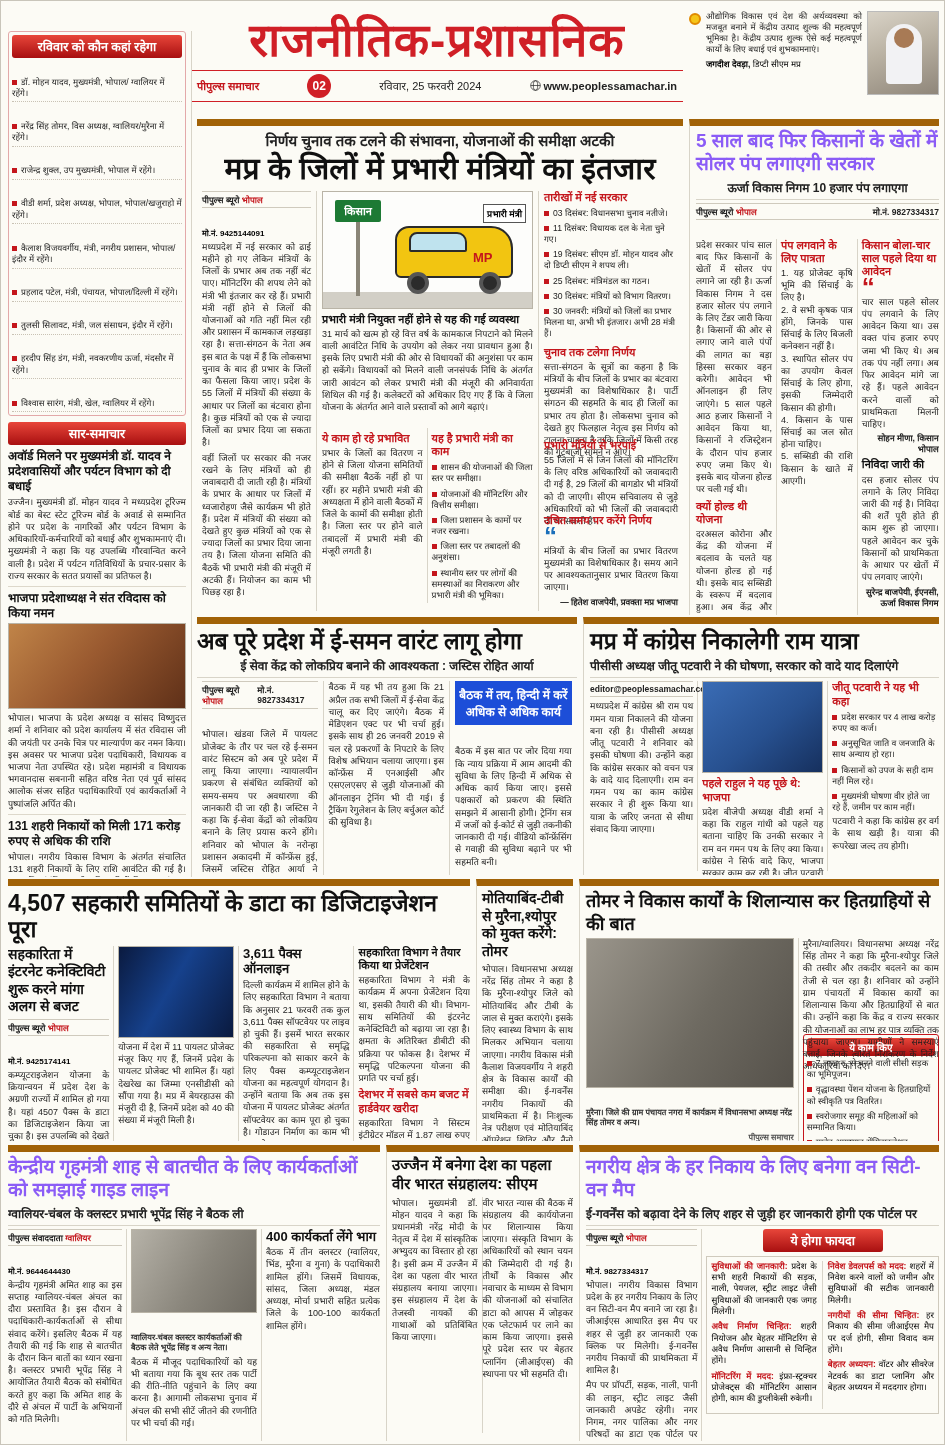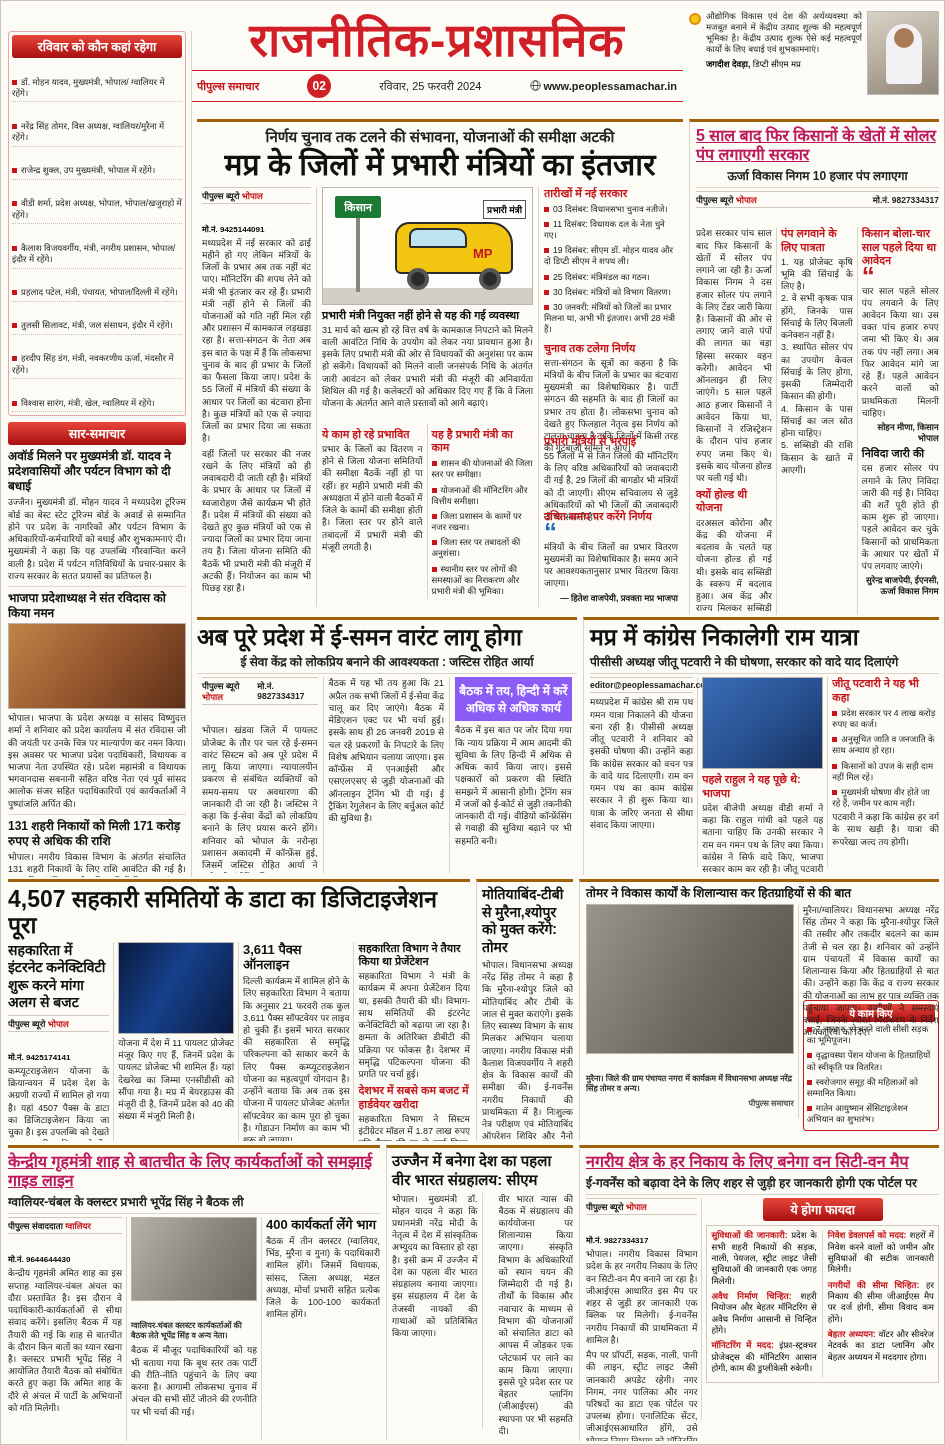--- a/index.html
+++ b/index.html
@@ -1,21 +1,21 @@
 <!DOCTYPE html>
 <html><head>
 <meta charset="utf-8">
 <style>
   * { margin:0; padding:0; box-sizing:border-box; }
   body { background:#d9d6cf; font-family:"Liberation Sans","DejaVu Sans",sans-serif; }
   #page { position:relative; width:945px; height:1445px; background:#fcfbf5; margin:0 auto; overflow:hidden; border:1px solid #c9c5ba; }
   .abs { position:absolute; overflow:hidden; }
   .vl { border-left:1px solid #d8d4c8; }
   .vr { border-right:1px solid #d8d4c8; }
-  .ht { border-top:3px solid #a16207; }
+  .ht { border-top:7px solid #a16207; }
   .body { font-size:9px; line-height:1.36; color:#1d1d1d; text-align:justify; }
   .b { font-weight:bold; }
   .red { color:#c4161c; }
   .row { display:flex; }
   .col { padding:0 5px; overflow:hidden; }
 
   
   .mast-title { font-size:46px; font-weight:bold; color:#d01f26; text-align:center; line-height:1.1; letter-spacing:1px;margin-top:8px; }
   .mast-info { display:flex; align-items:center; justify-content:space-between; border-top:1.5px solid #d01f26; border-bottom:1.5px solid #d01f26; margin-top:4px; padding:3px 6px; font-size:11px; color:#222; }
   .page-badge { display:inline-flex; align-items:center; justify-content:center; width:24px; height:24px; border-radius:50%; background:#d01f26; color:#fff; font-weight:bold; font-size:12px; }
@@ -42,29 +42,29 @@
   .li:before { content:""; display:inline-block; width:5px; height:5px; background:#c4161c; margin-right:4px; }
   .saar-item { border-bottom:1px solid #ddd8cb; padding:4px 0; }
   .saar-h { font-weight:bold; font-size:12px; line-height:1.25; color:#111; margin-bottom:2px; }
   .photo { width:100%; border:1px solid #b9b4a7; }
   .caption { font-size:8px; font-weight:bold; color:#333; margin:20px 0 3px; line-height:1.25; }
 
   
   .kicker { font-weight:bold; font-size:15px; text-align:center; color:#222; margin-bottom:2px; }
   .hl-xl { font-weight:bold; font-size:30px; line-height:1.12; text-align:center; color:#101010; }
   .hl-lg { font-weight:bold; font-size:23px; line-height:1.15; color:#101010; }
-  .hl-md { font-weight:bold; font-size:16px; line-height:1.2; color:#be185d;text-decoration:underline; }
+  .hl-md { font-weight:bold; font-size:19px; line-height:1.2; color:#8b5cf6; }
   .hl-sm { font-weight:bold; font-size:14px; line-height:1.25; color:#101010; }
   .sub { font-weight:bold; font-size:12px; text-align:center; color:#222; padding:3px 0; border-bottom:1px solid #d8d4c8; margin-bottom:3px; }
   .byline { display:flex; justify-content:space-between; font-size:8.5px; font-weight:bold; border-top:1px solid #cfcabd; border-bottom:1px solid #cfcabd; padding:2px 0; margin-bottom:19px; color:#222; }
 
   .bullets div { font-size:8.6px; line-height:1.3; padding:2px 0; color:#222; text-align:left; }
   .bullets div:before { content:""; display:inline-block; width:5px; height:5px; background:#c4161c; margin-right:4px; }
 
-  .blackbox { background:#8b5cf6; color:#fff; font-weight:bold; font-size:12px; text-align:center; padding:5px 4px; margin-bottom:3px; }
+  .blackbox { background:#1d4ed8; color:#fff; font-weight:bold; font-size:12px; text-align:center; padding:5px 4px; margin-bottom:20px; }
   .qmark { font-size:26px; font-weight:bold; line-height:0.6; display:block; }
   .attr { font-size:8.5px; font-weight:bold; text-align:right; margin-top:2px; color:#222; }
 
   
   .cartoon { position:relative; height:118px; border:1px solid #b9b4a7; background:#fdfdfb; margin-bottom:4px; }
   .ct-road { position:absolute; left:0; bottom:0; width:100%; height:16px; background:#d2cfc6; }
   .ct-sign { position:absolute; left:12px; top:8px; width:46px; height:22px; background:#1d7a34; color:#fff; font-weight:bold; font-size:11px; display:flex; align-items:center; justify-content:center; border-radius:2px; }
   .ct-post { position:absolute; left:33px; top:30px; width:4px; height:74px; background:#8a8577; }
   .ct-car { position:absolute; left:72px; top:34px; width:118px; height:52px; background:#f2c511; border-radius:14px 22px 6px 6px; border:2px solid #2b2b2b; }
   .ct-win { position:absolute; left:86px; top:40px; width:58px; height:20px; background:#bfe3ee; border:2px solid #2b2b2b; border-radius:8px 10px 2px 2px; }
@@ -330,21 +330,21 @@
       </div>
     </div>
   </section>
 
   <section class="abs ht vl" style="left:475px;top:878px;width:97px;height:262px;padding:4px 0 0 5px">
     <div class="hl-sm red">मोतियाबिंद-टीबी से मुरैना,श्योपुर को मुक्त करेंगे: तोमर</div>
     <div class="body" style="margin-top:3px">भोपाल। विधानसभा अध्यक्ष नरेंद्र सिंह तोमर ने कहा है कि मुरैना-श्योपुर जिले को मोतियाबिंद और टीबी के जाल से मुक्त कराएंगे। इसके लिए स्वास्थ्य विभाग के साथ मिलकर अभियान चलाया जाएगा। नगरीय विकास मंत्री कैलाश विजयवर्गीय ने शहरी क्षेत्र के विकास कार्यों की समीक्षा की। ई-गवर्नेंस नगरीय निकायों की प्राथमिकता में है। निःशुल्क नेत्र परीक्षण एवं मोतियाबिंद ऑपरेशन शिविर और नैनो उपचार पर चर्चा कर क्षय रोगियों को चिन्हित कर उपचार और भूमि-पूजन एवं लोकार्पण किया गया।</div>
   </section>
 
   <section class="abs ht vl" style="left:578px;top:878px;width:360px;height:262px;padding:4px 0 0 6px">
-    <div class="hl-sm" style="font-size:12px">तोमर ने विकास कार्यों के शिलान्यास कर हितग्राहियों से की बात</div>
+    <div class="hl-sm" style="font-size:18px">तोमर ने विकास कार्यों के शिलान्यास कर हितग्राहियों से की बात</div>
     <div class="row" style="margin-top:3px;height:214px">
       <div style="width:60%;padding-right:4px">
         <div class="photo" style="height:150px;background:linear-gradient(120deg,#9a958b 0%,#6e6a61 55%,#55514a 100%)"></div>
         <div class="caption">मुरैना। जिले की ग्राम पंचायत नगरा में कार्यक्रम में विधानसभा अध्यक्ष नरेंद्र सिंह तोमर व अन्य।</div>
         <div class="credit">पीपुल्स समाचार</div>
       </div>
       <div class="vl" style="width:40%;padding-left:4px">
         <div class="body" style="height:92px">मुरैना/ग्वालियर। विधानसभा अध्यक्ष नरेंद्र सिंह तोमर ने कहा कि मुरैना-श्योपुर जिले की तस्वीर और तकदीर बदलने का काम तेजी से चल रहा है। शनिवार को उन्होंने ग्राम पंचायतों में विकास कार्यों का शिलान्यास किया और हितग्राहियों से बात की। उन्होंने कहा कि केंद्र व राज्य सरकार की योजनाओं का लाभ हर पात्र व्यक्ति तक पहुंचाया जाएगा। ग्रामीणों ने समस्याएं बताईं, जिनके त्वरित निराकरण के निर्देश अधिकारियों को दिए।</div>
         <div class="kaam-box">
           <div class="redbar" style="font-size:10px;padding:2px">ये काम किए</div>
@@ -381,21 +381,21 @@
       </div>
     </div>
   </section>
 
   <section class="abs ht vl" style="left:385px;top:1144px;width:187px;height:296px;padding:4px 0 0 5px">
     <div class="hl-sm" style="font-size:15px">उज्जैन में बनेगा देश का पहला वीर भारत संग्रहालय: सीएम</div>
     <div class="row" style="margin-top:3px;height:236px">
       <div class="vr" style="width:50%;padding-right:4px">
         <div class="body">भोपाल। मुख्यमंत्री डॉ. मोहन यादव ने कहा कि प्रधानमंत्री नरेंद्र मोदी के नेतृत्व में देश में सांस्कृतिक अभ्युदय का विस्तार हो रहा है। इसी क्रम में उज्जैन में देश का पहला वीर भारत संग्रहालय बनाया जाएगा। इस संग्रहालय में देश के तेजस्वी नायकों की गाथाओं को प्रतिबिंबित किया जाएगा।</div>
       </div>
-      <div style="width:50%;padding-left:16px">
+      <div style="width:50%;padding-left:0">
         <div class="body">वीर भारत न्यास की बैठक में संग्रहालय की कार्ययोजना पर शिलान्यास किया जाएगा। संस्कृति विभाग के अधिकारियों को स्थान चयन की जिम्मेदारी दी गई है। तीर्थों के विकास और नवाचार के माध्यम से विभाग की योजनाओं को संचालित डाटा को आपस में जोड़कर एक प्लेटफार्म पर लाने का काम किया जाएगा। इससे पूरे प्रदेश स्तर पर बेहतर प्लानिंग (जीआईएस) की स्थापना पर भी सहमति दी।</div>
       </div>
     </div>
   </section>
 
   <section class="abs ht vl" style="left:578px;top:1144px;width:360px;height:296px;padding:4px 0 0 6px">
     <div class="hl-md">नगरीय क्षेत्र के हर निकाय के लिए बनेगा वन सिटी-वन मैप</div>
     <div class="sub" style="text-align:left">ई-गवर्नेंस को बढ़ावा देने के लिए शहर से जुड़ी हर जानकारी होगी एक पोर्टल पर</div>
     <div class="row" style="height:222px">
       <div class="vr" style="width:33%;padding-right:4px">

